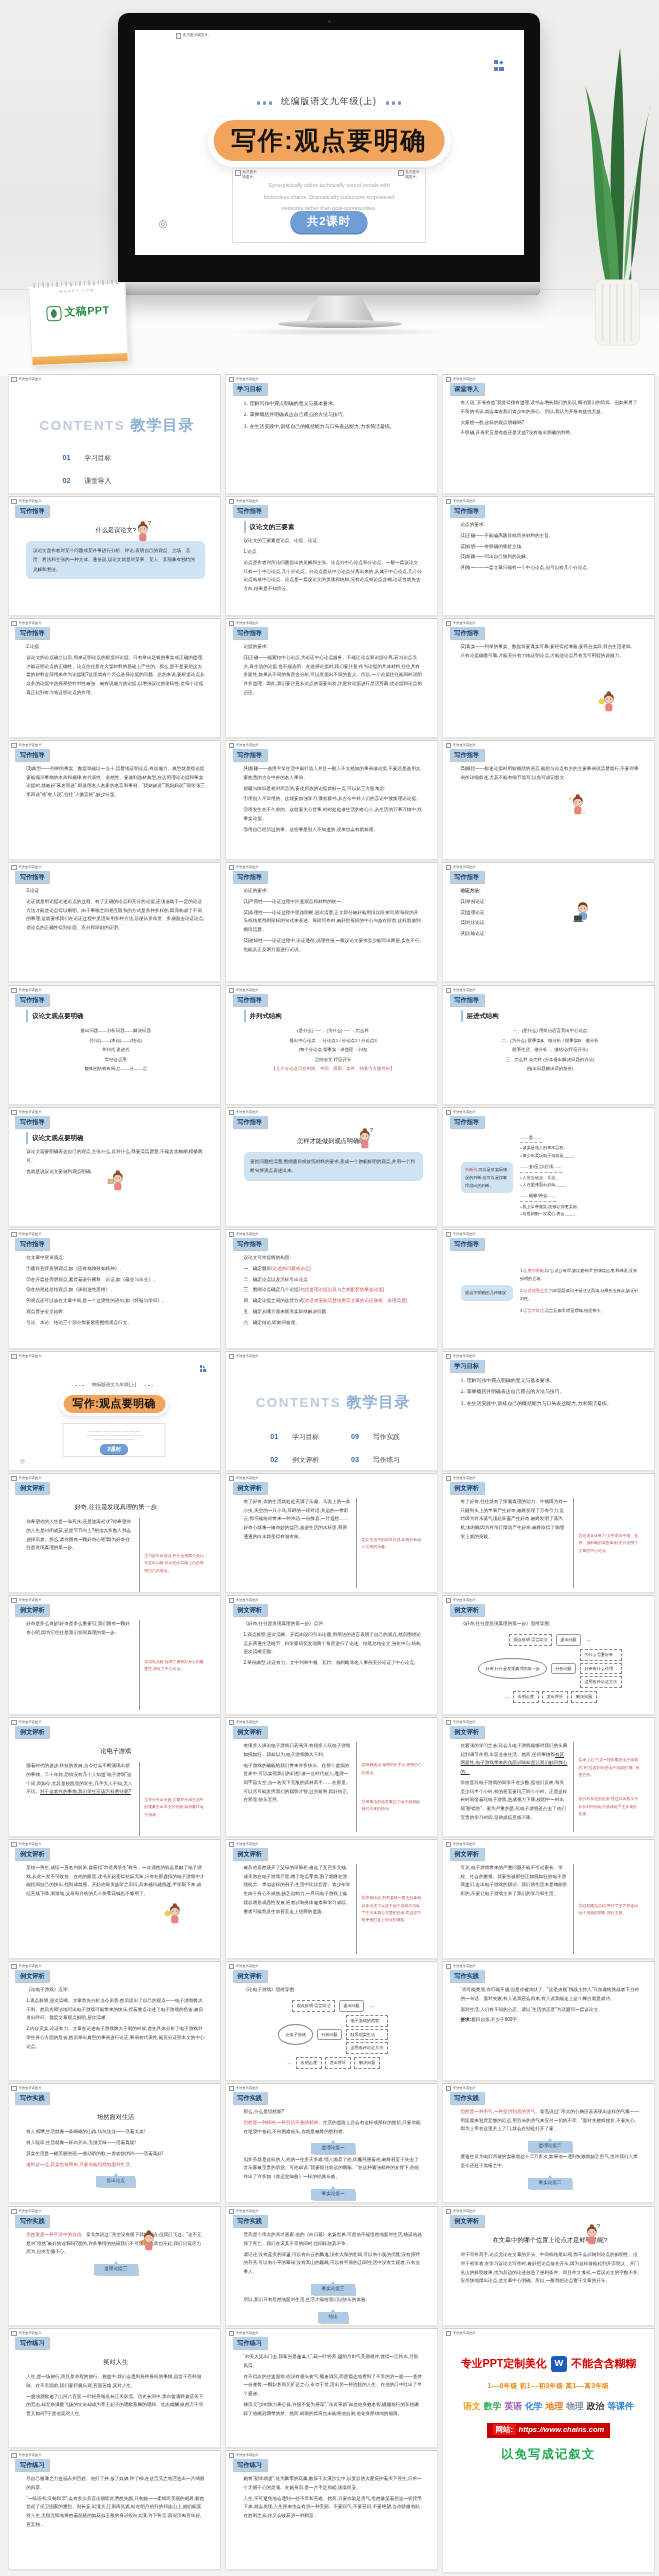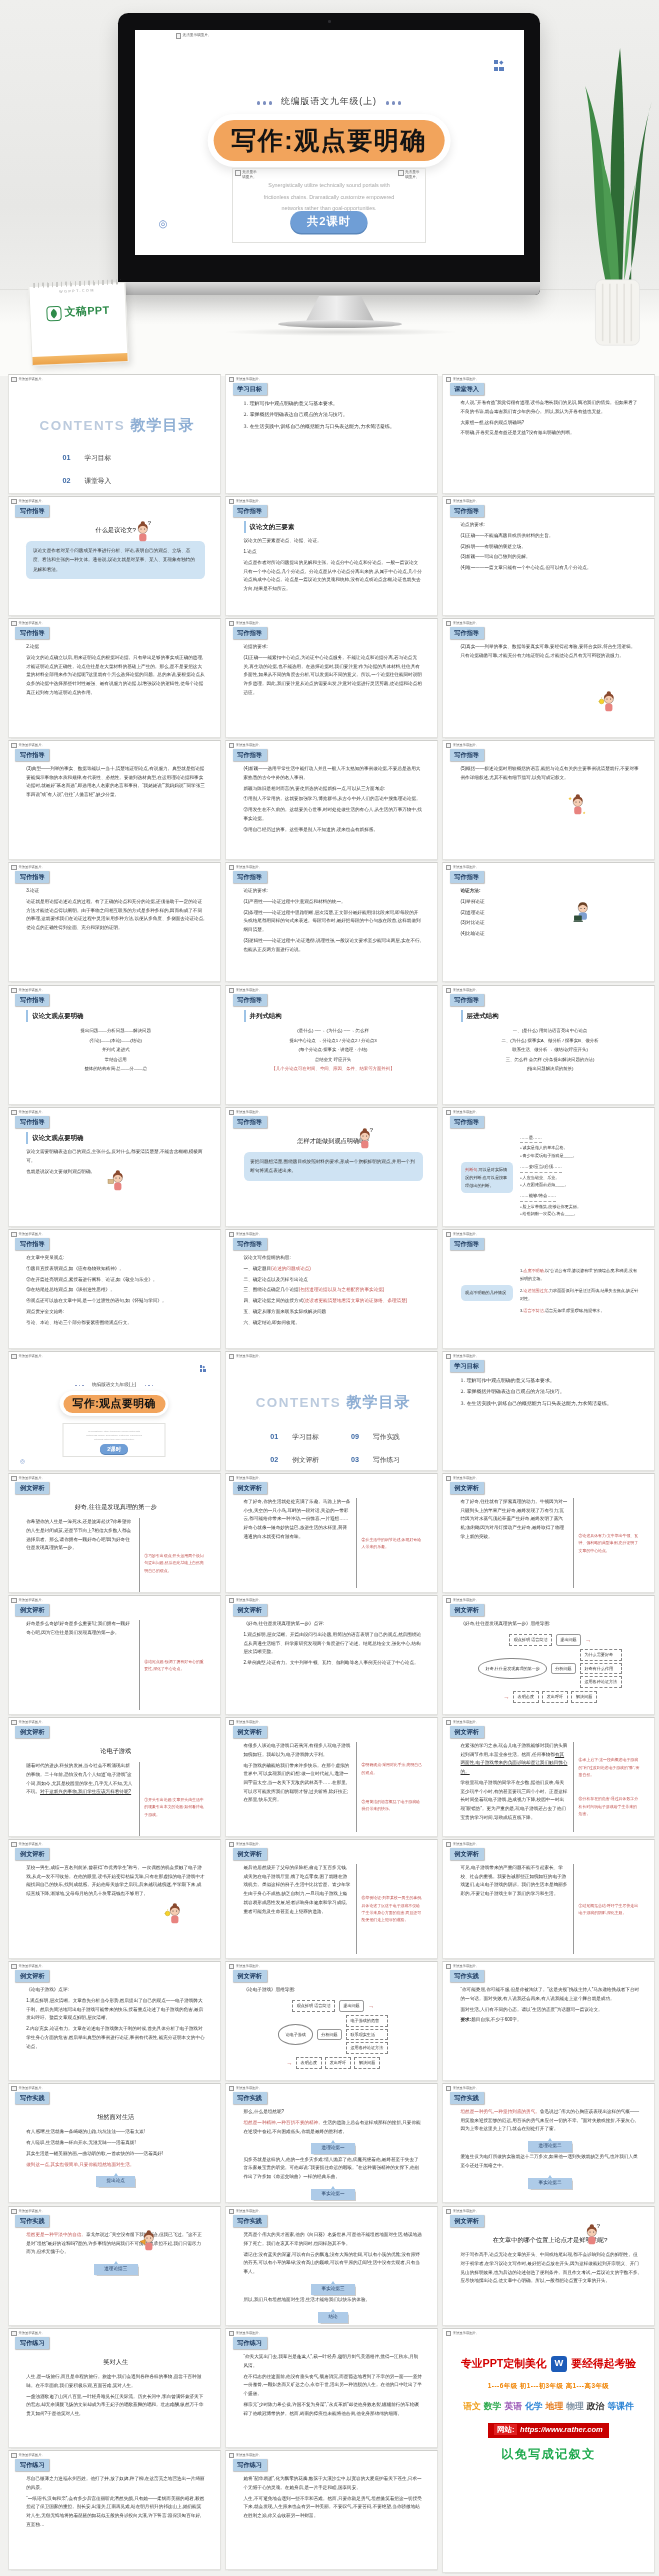--- a/index.html
+++ b/index.html
@@ -998,25 +998,25 @@
       </div>
       <div class="card" style="left: 442px; top: 2328px; width: 211px; height: 243px;">
         <div class="tiny-notice">
           <span class="nicon"></span>
           <span>无法显示该图片。</span>
         </div>
         <div class="promo">
           <div class="p1">
             <span>专业PPT定制美化</span>
             <span class="plogo">W</span>
-            <span>要经得起考验</span>
+            <span>不能含含糊糊</span>
           </div>
           <div class="pgrades">1---6年级      初1---初3年级      高1---高3年级</div>
           <div class="psub"><span style="color: rgb(240, 160, 30);">语文</span><span style="color: rgb(46, 170, 78);">数学</span><span style="color: rgb(155, 89, 182);">英语</span><span style="color: rgb(47, 134, 214);">化学</span><span style="color: rgb(230, 126, 34);">地理</span><span style="color: rgb(131, 149, 167);">物理</span><span style="color: rgb(51, 51, 51);">政治</span><span style="color: rgb(47, 134, 214);">等课件</span></div>
-          <div class="psite"><span class="lbl">网站:</span><span>https://www.rather.com</span></div>
+          <div class="psite"><span class="lbl">网站:</span><span>https://www.chains.com</span></div>
           <div class="pjoin">以免写成记叙文</div>
         </div>
       </div>
       <div class="card" style="left: 7.7px; top: 2450px; width: 211px; height: 118px;">
         <div class="tiny-notice">
           <span class="nicon"></span>
           <span>无法显示该图片。</span>
         </div>
         <div class="badge">写作练习</div>
         <div class="content">

